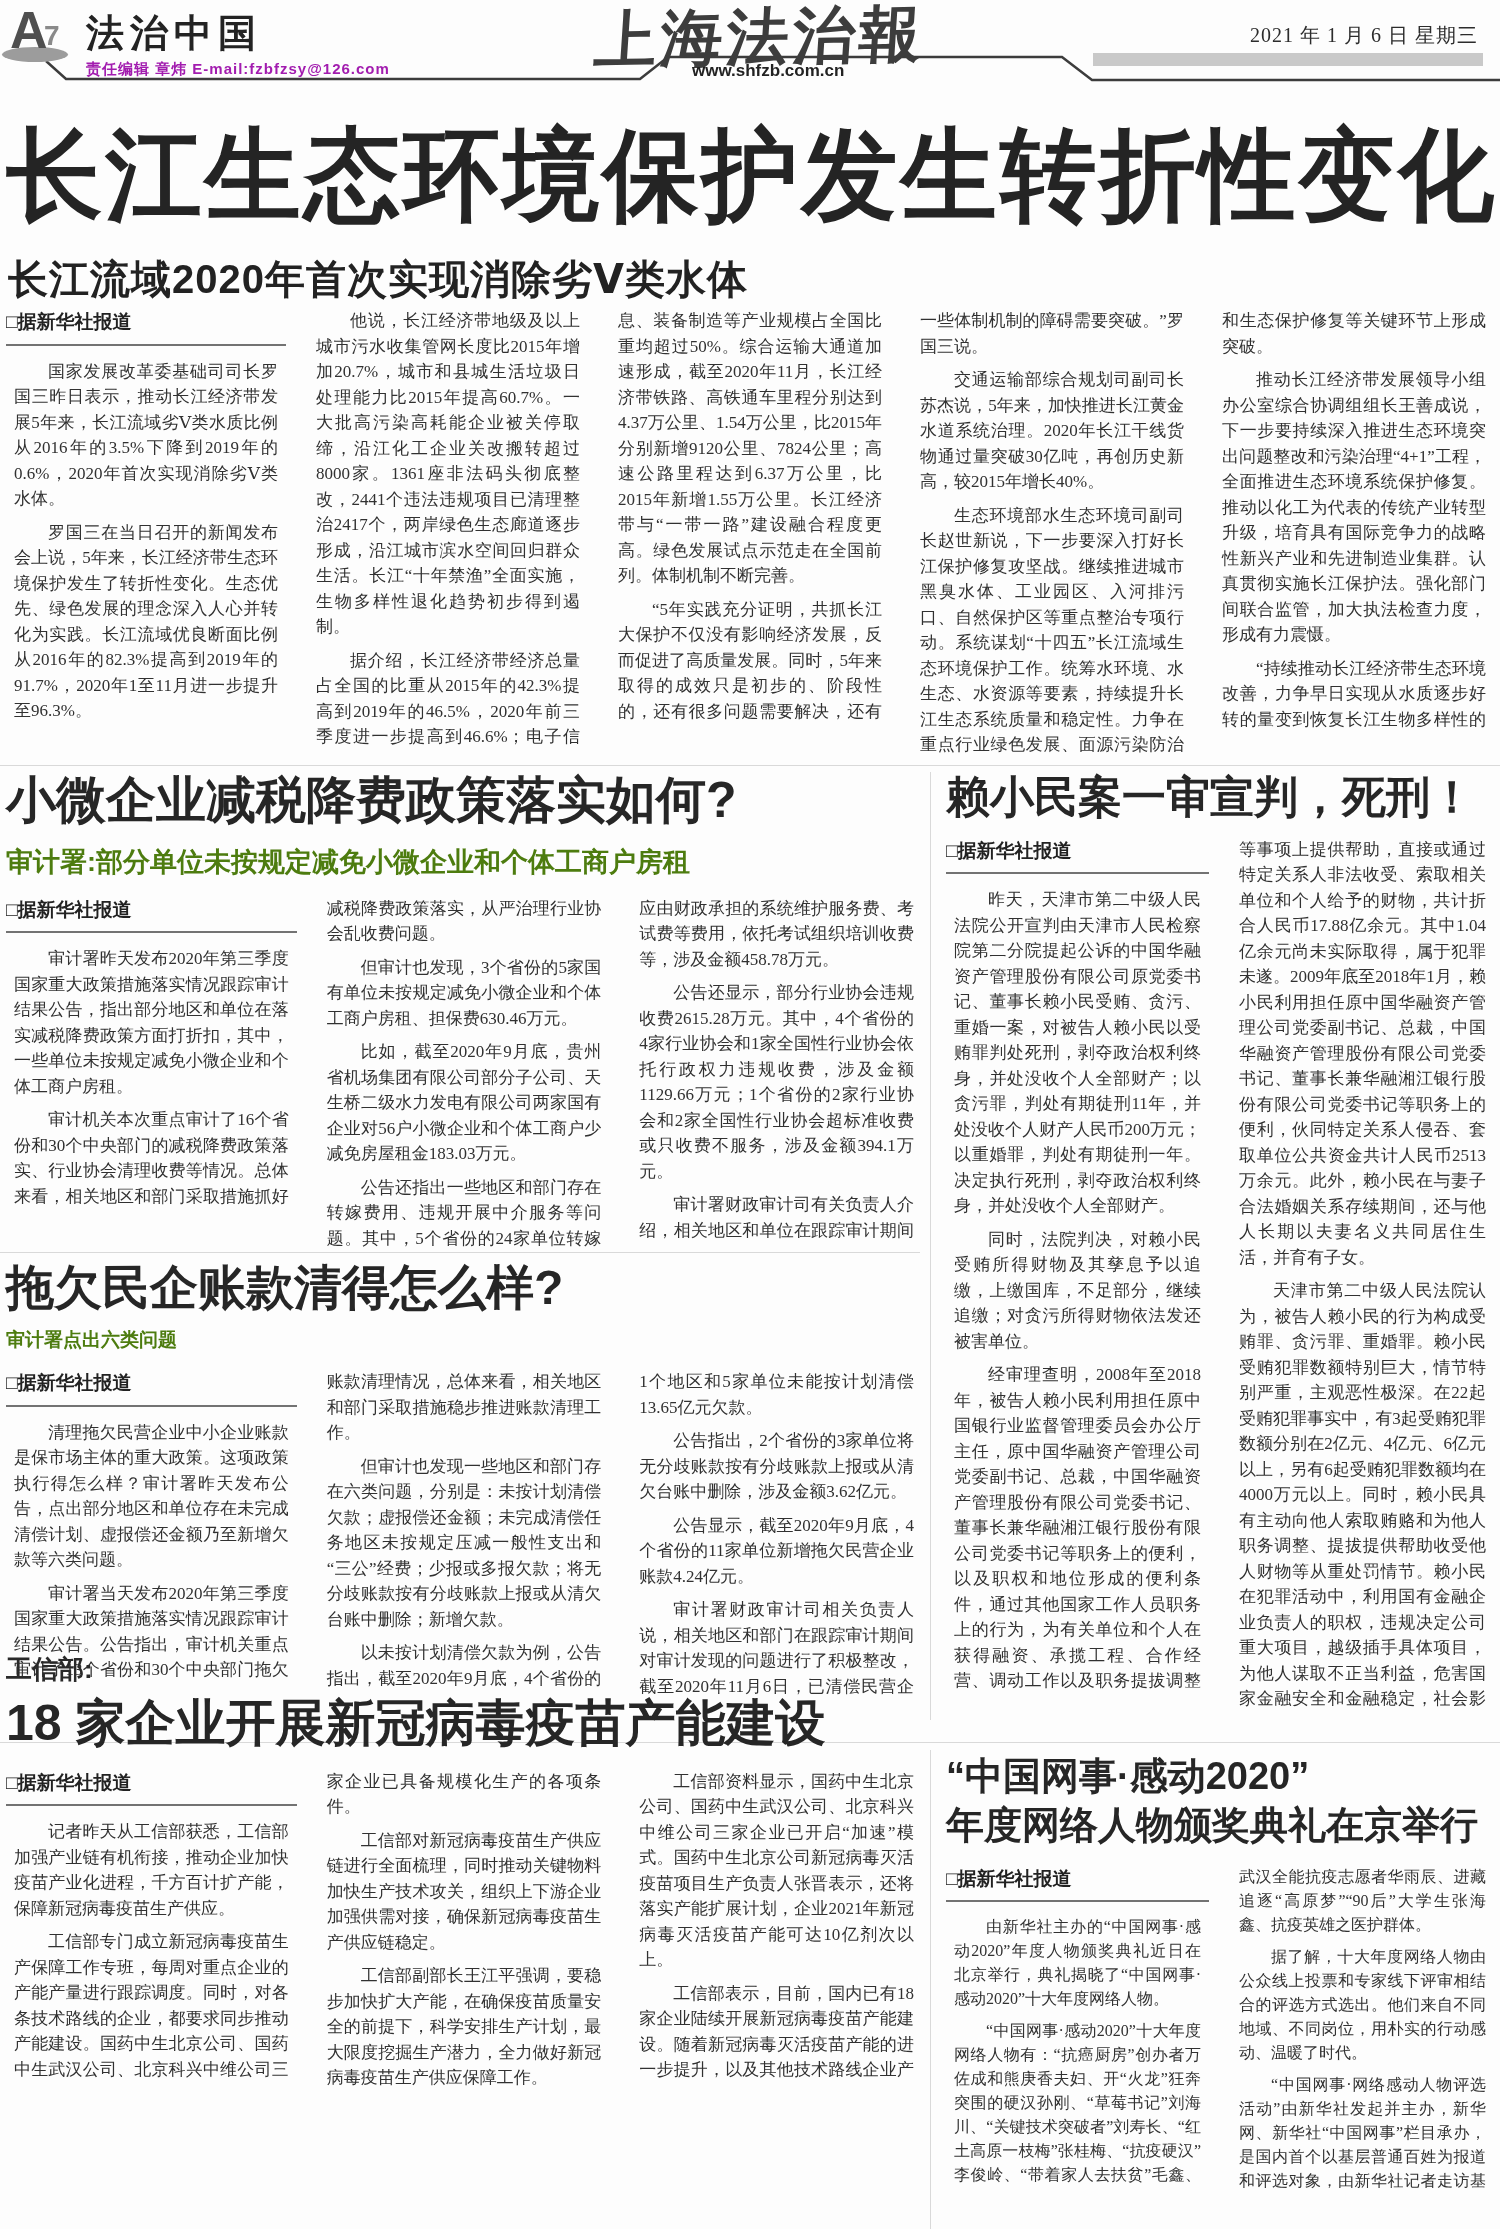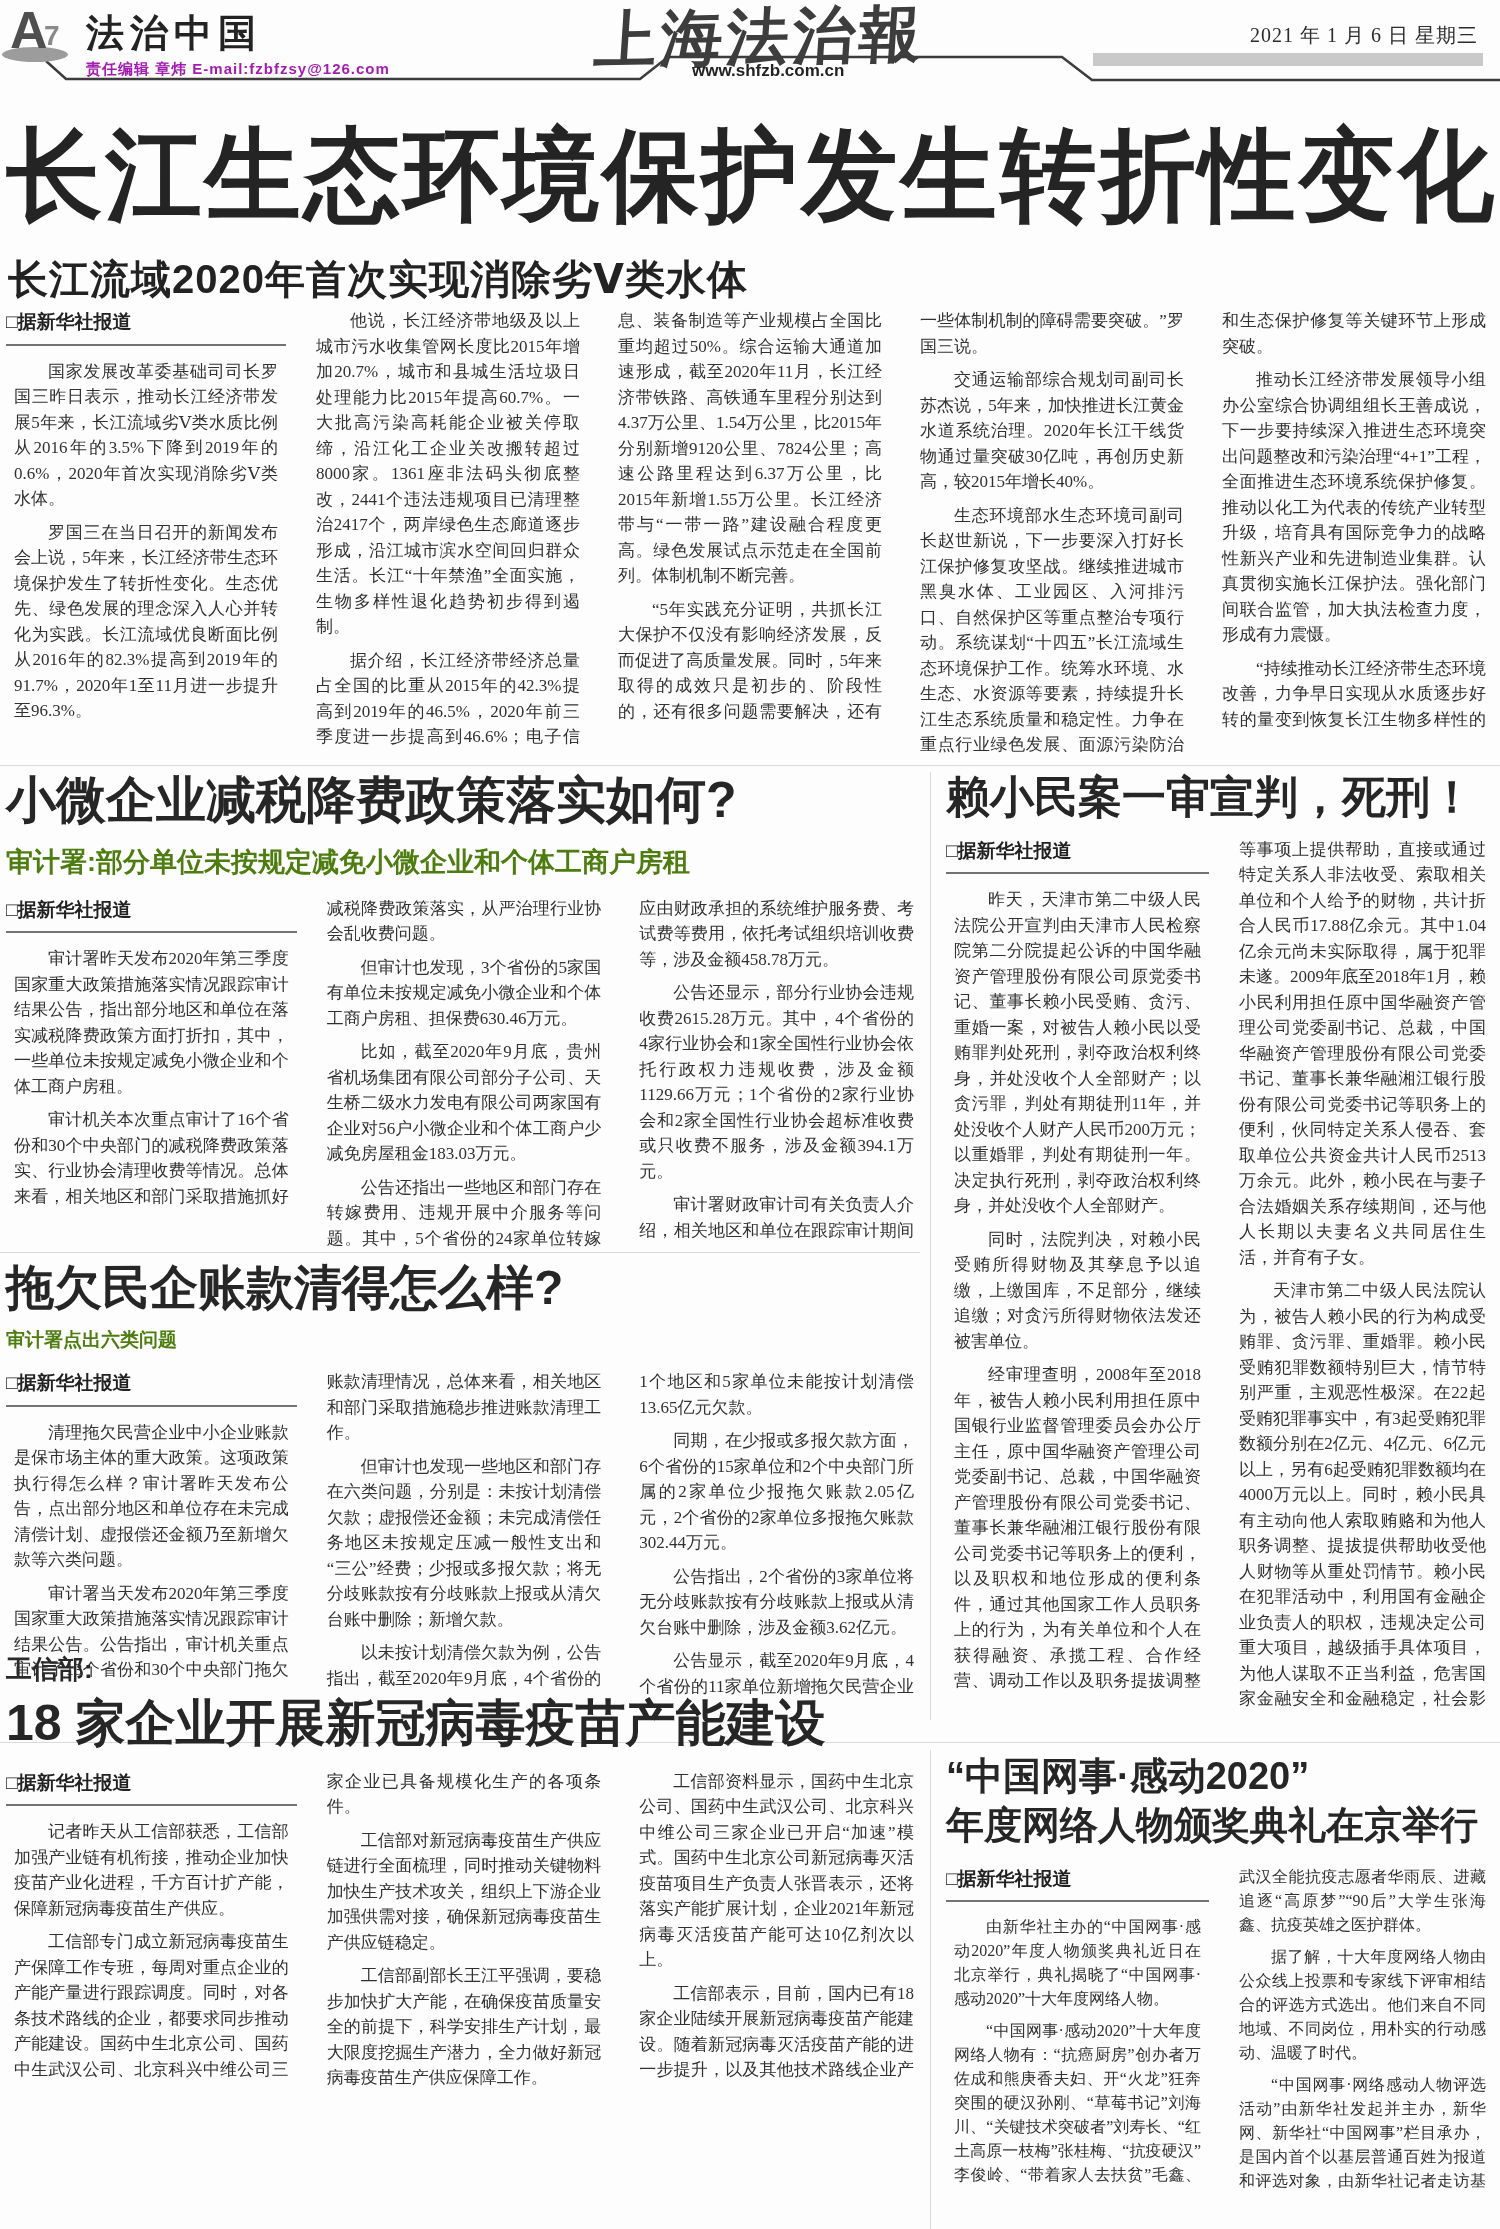--- a/index.html
+++ b/index.html
@@ -138,21 +138,20 @@
   <div id="article-arrears">
     <div class="art-headline">拖欠民企账款清得怎么样?</div>
     <div class="art-subtitle">审计署点出六类问题</div>
     <div class="body cols3">
       <div class="byline">□据新华社报道</div>
       <div>
           <p>清理拖欠民营企业中小企业账款是保市场主体的重大政策。这项政策执行得怎么样？审计署昨天发布公告，点出部分地区和单位存在未完成清偿计划、虚报偿还金额乃至新增欠款等六类问题。</p>
           <p>审计署当天发布2020年第三季度国家重大政策措施落实情况跟踪审计结果公告。公告指出，审计机关重点审计了13个省份和30个中央部门拖欠账款清理情况，总体来看，相关地区和部门采取措施稳步推进账款清理工作。</p>
           <p>但审计也发现一些地区和部门存在六类问题，分别是：未按计划清偿欠款；虚报偿还金额；未完成清偿任务地区未按规定压减一般性支出和“三公”经费；少报或多报欠款；将无分歧账款按有分歧账款上报或从清欠台账中删除；新增欠款。</p>
           <p>以未按计划清偿欠款为例，公告指出，截至2020年9月底，4个省份的1个地区和5家单位未能按计划清偿13.65亿元欠款。</p>
-          <p>同期，在少报或多报欠款方面，6个省份的15家单位和2个中央部门所属的2家单位少报拖欠账款2.05亿元，2个省份的2家单位多报拖欠账款302.44万元。</p>
           <p>公告指出，2个省份的3家单位将无分歧账款按有分歧账款上报或从清欠台账中删除，涉及金额3.62亿元。</p>
           <p>公告显示，截至2020年9月底，4个省份的11家单位新增拖欠民营企业账款4.24亿元。</p>
           <p>审计署财政审计司相关负责人说，相关地区和部门在跟踪审计期间对审计发现的问题进行了积极整改，截至2020年11月6日，已清偿民营企业中小企业账款1.32亿元。审计署将继续跟踪整改情况，进一步督促问题整改到位。</p>
         </div>
     </div>
   </div>
 
   <div class="rule-h" style="left:0;top:1742px;width:1500px;"></div>
   <div class="rule-v" style="left:930px;top:1750px;height:479px;"></div>
 

